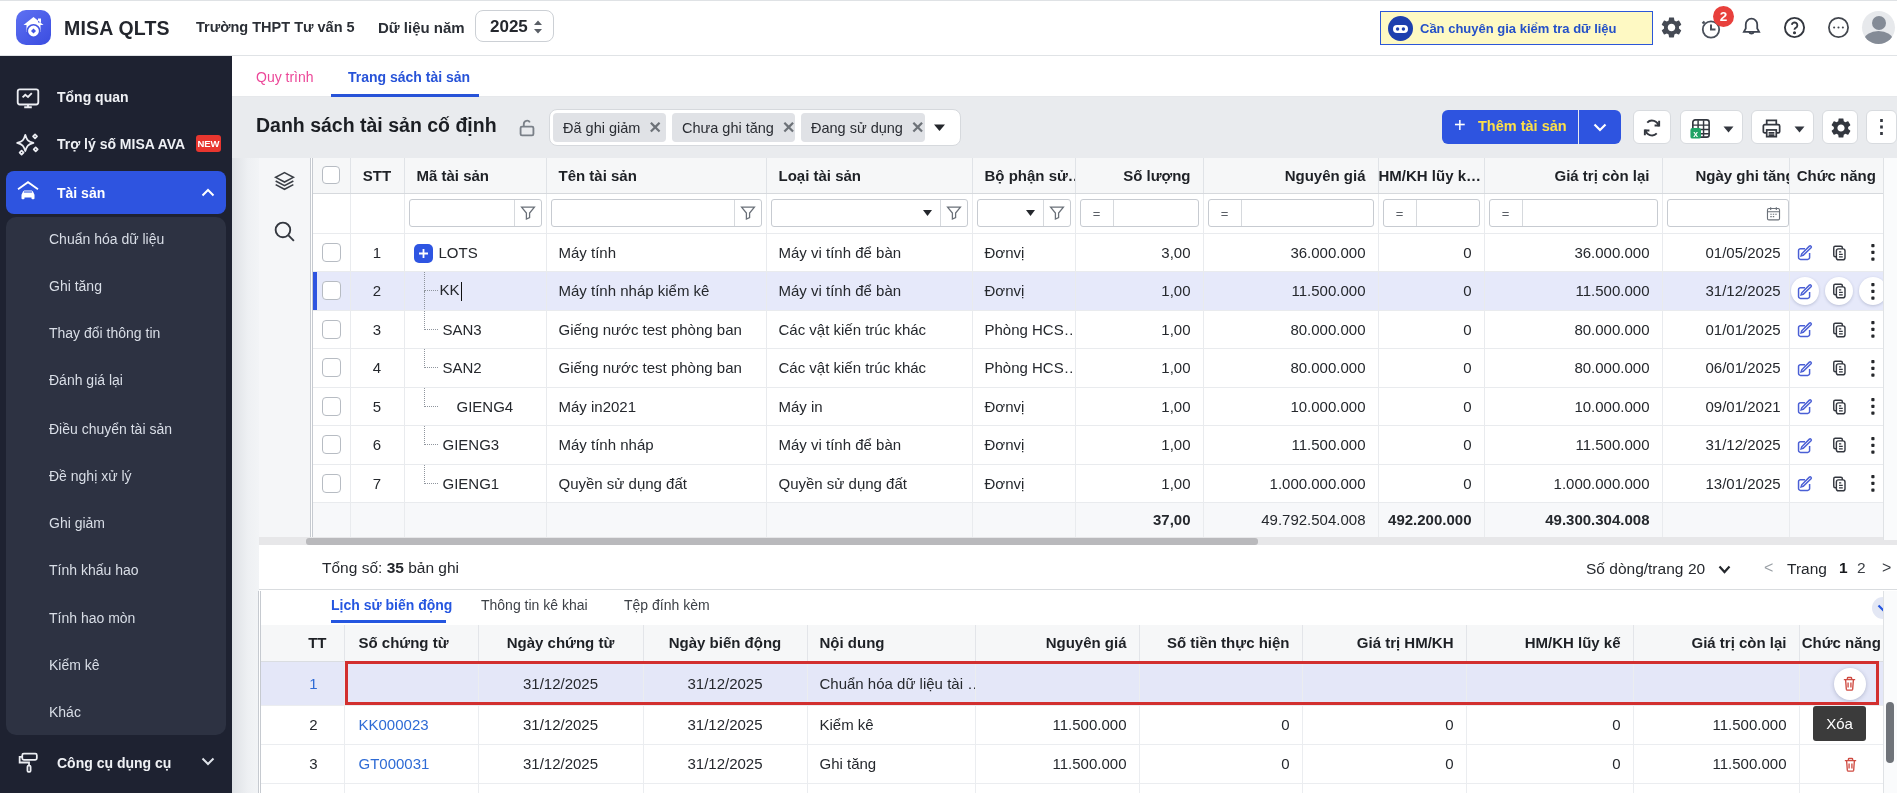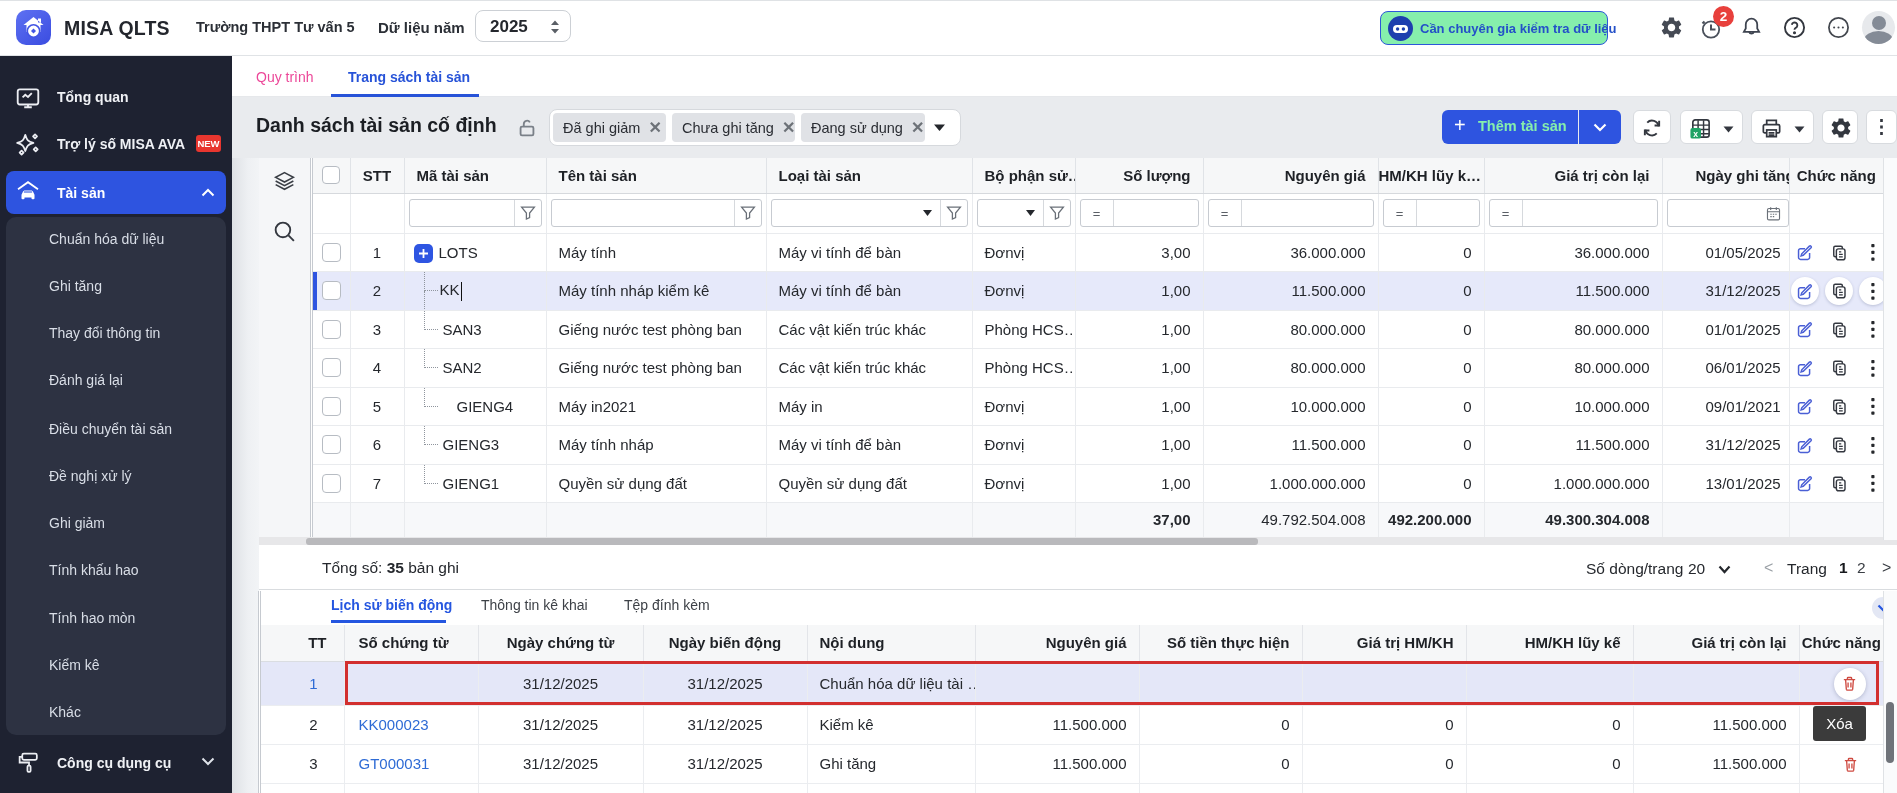--- a/index.html
+++ b/index.html
@@ -39,28 +39,28 @@
 <div class="abs" style="left:16px;top:10px;width:35px;height:35px;border-radius:10px;background:linear-gradient(140deg,#5e71f2 0%,#3a4ce0 100%)">
 <svg width="35" height="35" viewBox="0 0 35 35">
       <path d="M17.5 7 L7.5 15 h3 v7 h14 v-7 h3 Z M22 8.5 h3 v4 h-3 z" fill="#fff"></path>
       <circle cx="17.5" cy="21" r="6.2" fill="#fff" stroke="#4355e4" stroke-width="1.6"></circle>
       <rect x="15.7" y="19.2" width="3.6" height="3.6" fill="#4355e4" transform="rotate(45 17.5 21)"></rect>
     </svg>
 </div>
 <div class="abs nw" style="left:64px;top:17px;font-size:19.5px;font-weight:bold;color:#23262d;letter-spacing:.2px">MISA QLTS</div>
 <div class="abs nw" style="left:196px;top:19px;font-size:14.5px;font-weight:bold;color:#2b2f36">Trường THPT Tư vấn 5</div>
 <div class="abs nw" style="left:378px;top:19px;font-size:15px;font-weight:bold;color:#2b2f36">Dữ liệu năm</div>
-<div class="abs" style="left:475px;top:10px;width:96px;height:32px;border:1px solid #ccd0d5;border-radius:8px;background:#fff">
+<div class="abs" style="left:475px;top:10px;width:79px;height:32px;border:1px solid #ccd0d5;border-radius:8px;background:#fff">
 <span style="position:absolute;left:14px;top:6px;font-size:17px;font-weight:bold;color:#24272d">2025</span>
 <svg style="position:absolute;right:9px;top:8px" width="12" height="16" viewBox="0 0 12 16">
       <path d="M2 6 L6 1.5 L10 6 Z M2 10 L6 14.5 L10 10 Z" fill="#5a5f66"></path>
     </svg>
 </div>
 
-<div class="abs" style="left:1380px;top:11px;width:228px;height:34px;border:1.5px solid #2c57d8;border-radius:8px;background:#86efac">
+<div class="abs" style="left:1380px;top:11px;width:273px;height:34px;border:1.5px solid #2c57d8;border-radius:0;background:#fef9c3">
 <div style="position:absolute;left:7px;top:4px;width:25px;height:25px;border-radius:50%;background:#1d3fae"></div>
 <svg style="position:absolute;left:12px;top:12.5px" width="15" height="8" viewBox="0 0 15 8">
       <rect x="0" y="0" width="15" height="8" rx="4" fill="#fff"></rect>
       <circle cx="4.6" cy="4" r="1.7" fill="#1d3fae"></circle>
       <circle cx="10.4" cy="4" r="1.7" fill="#1d3fae"></circle>
     </svg>
 <span class="nw" style="position:absolute;left:39px;top:9px;font-size:13px;font-weight:bold;color:#2450c8">Cần chuyên gia kiểm tra dữ liệu</span>
 </div>
 
 <svg class="abs" style="left:1659px;top:15px" width="25" height="25" viewBox="0 0 24 24" fill="#454a54">
@@ -153,21 +153,21 @@
 <div class="abs" style="left:549px;top:109px;width:412px;height:37px;background:#fff;border:1px solid #d6d9dd;border-radius:8px"></div>
 <div class="abs nw" style="left:553px;top:113px">
 <span class="chip" style="width:113px">Đã ghi giảm<span class="x">✕</span></span><span class="chip" style="width:123px">Chưa ghi tăng<span class="x">✕</span></span><span class="chip" style="width:124px">Đang sử dụng<span class="x">✕</span></span>
 </div>
 <svg class="abs" style="left:933px;top:123px" width="13" height="9" viewBox="0 0 13 9">
     <path d="M1 1.5 h11 L6.5 8 Z" fill="#24272c"></path>
   </svg>
 
 <div class="abs" style="left:1442px;top:110px;width:136px;height:34px;background:#2e54e0;border-radius:6px 0 0 6px">
 <span style="position:absolute;left:12px;top:4px;color:#fff;font-size:20px;font-weight:normal">+</span>
-<span class="nw" style="position:absolute;left:36px;top:8px;color:#86efac;font-size:14.5px;font-weight:bold">Thêm tài sản</span>
+<span class="nw" style="position:absolute;left:36px;top:8px;color:#fde047;font-size:14.5px;font-weight:bold">Thêm tài sản</span>
 </div>
 <div class="abs" style="left:1579px;top:110px;width:42px;height:34px;background:#2e54e0;border-radius:0 6px 6px 0">
 <svg style="position:absolute;left:14px;top:13px" width="14" height="9" viewBox="0 0 14 9" fill="none" stroke="#fff" stroke-width="2.2">
       <path d="M1.5 1.5 L7 7 L12.5 1.5"></path>
     </svg>
 </div>
 <div class="abs" style="left:1633px;top:110px;width:38px;height:34px;background:#fff;border:1px solid #d8dbdf;border-radius:6px">
 <svg style="position:absolute;left:7px;top:6px" width="22" height="22" viewBox="0 0 24 24" fill="none" stroke="#33373f" stroke-width="2.1">
       <path d="M4.8 13.8 a7.3 7.3 0 0 0 12.4 4.1"></path>
       <path d="M19.2 10.2 a7.3 7.3 0 0 0-12.4-4.1"></path>

